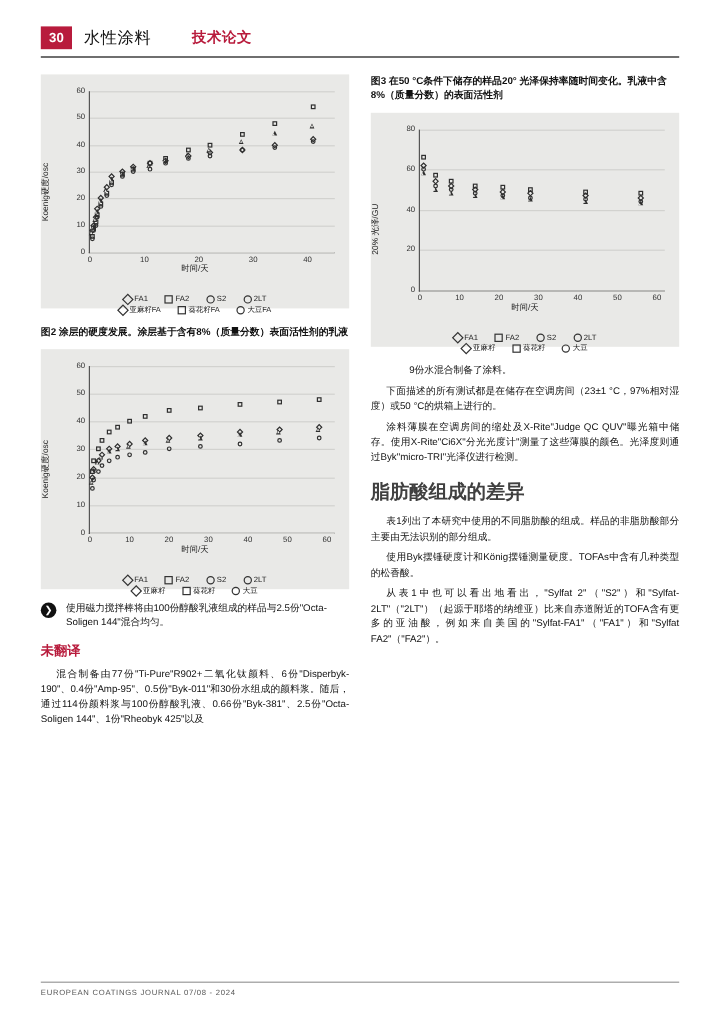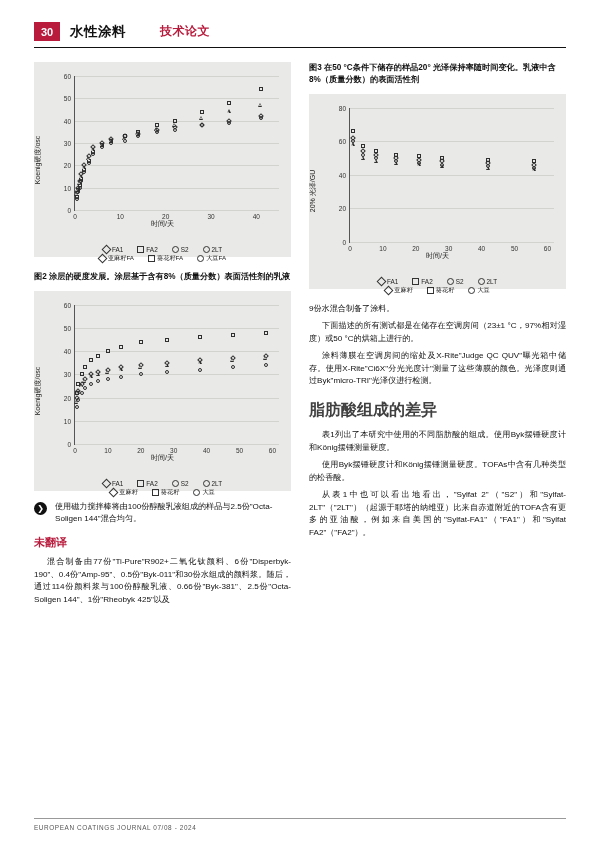--- a/index.html
+++ b/index.html
@@ -36,21 +36,21 @@
     font-size: 11px;
     font-weight: bold;
     width: 26px;
     height: 19px;
     display: flex;
     align-items: center;
     justify-content: center;
   }
   .header-title {
     font-size: 13.5px;
-    font-weight: bold;
+    font-weight: normal;
     color: #111111;
     letter-spacing: 0.5px;
   }
   .header-section {
     font-size: 12px;
     font-weight: bold;
     color: #b81b3c;
     margin-left: 24px;
     letter-spacing: 0.5px;
   }
@@ -210,20 +210,21 @@
     line-height: 1.55;
     color: #111111;
     text-align: justify;
   }
   .body-text p {
     margin: 0 0 5px 0;
     text-indent: 1.6em;
   }
   .body-text p.noindent {
     text-indent: 0;
+    margin-left: 32px;
   }
   .subhead {
     font-size: 16px;
     font-weight: bold;
     color: #404040;
     margin: 12px 0 8px 0;
   }
   .note-head {
     font-size: 11px;
     font-weight: bold;
@@ -636,21 +637,21 @@
 
       <div class="body-text">
         <p class="noindent">9份水混合制备了涂料。</p>
         <p>下面描述的所有测试都是在储存在空调房间（23±1 °C，97%相对湿度）或50 °C的烘箱上进行的。</p>
         <p>涂料薄膜在空调房间的缩处及X-Rite"Judge QC QUV"曝光箱中储存。使用X-Rite"Ci6X"分光光度计"测量了这些薄膜的颜色。光泽度则通过Byk"micro-TRI"光泽仪进行检测。</p>
       </div>
 
       <div class="subhead">脂肪酸组成的差异</div>
 
       <div class="body-text">
-        <p>表1列出了本研究中使用的不同脂肪酸的组成。使用Byk摆锤硬度计和König摆锤测量硬度。</p>
+        <p>表1列出了本研究中使用的不同脂肪酸的组成。样品的非脂肪酸部分主要由无法识别的部分组成。</p>
         <p>使用Byk摆锤硬度计和König摆锤测量硬度。TOFAs中含有几种类型的松香酸。</p>
         <p>从表1中也可以看出地看出，"Sylfat 2"（"S2"）和"Sylfat-2LT"（"2LT"）（起源于耶塔的纳维亚）比来自赤道附近的TOFA含有更多的亚油酸，例如来自美国的"Sylfat-FA1"（"FA1"）和"Sylfat FA2"（"FA2"）。</p>
       </div>
     </div>
   </div>
 
   <div class="footer">
     <hr class="footer-rule">
     <div class="footer-text">EUROPEAN COATINGS JOURNAL 07/08 - 2024</div>
   </div>

